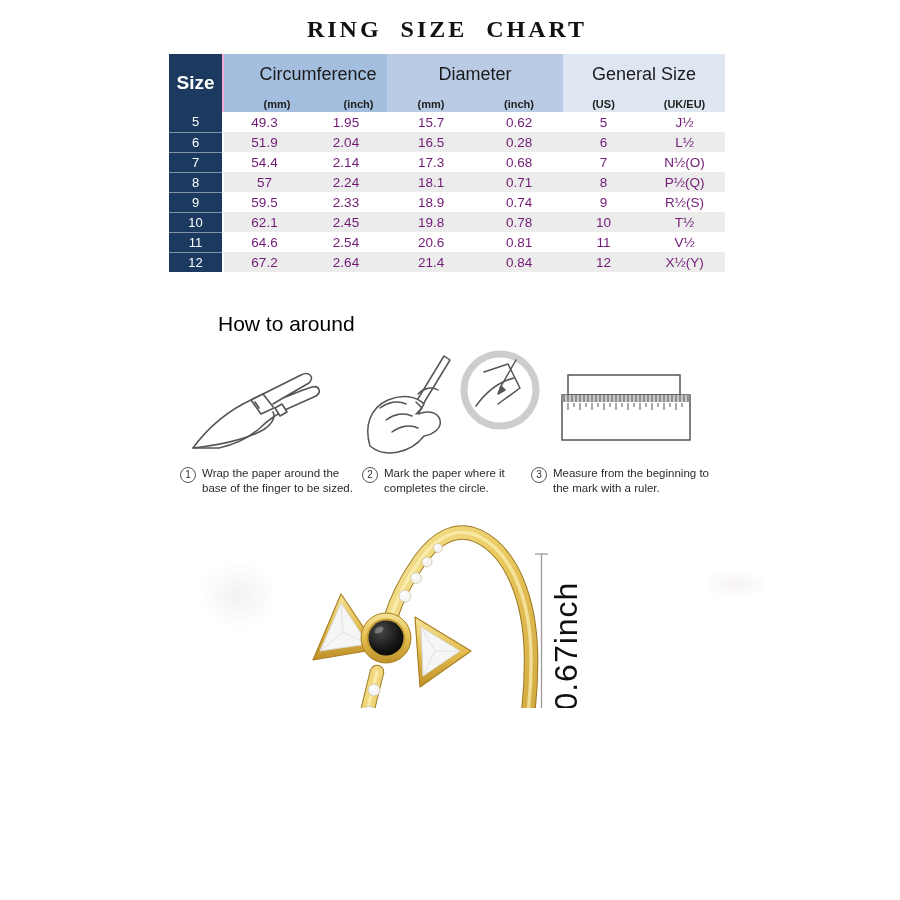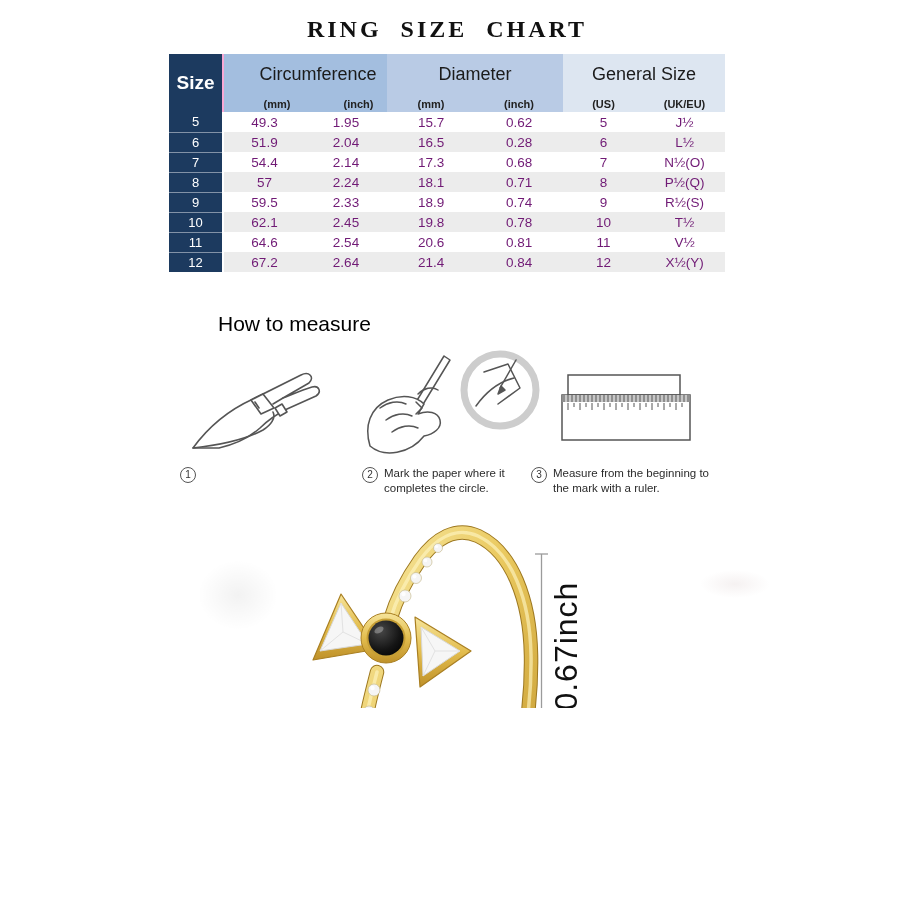--- a/index.html
+++ b/index.html
@@ -164,21 +164,21 @@
         <td>67.2</td>
         <td>2.64</td>
         <td>21.4</td>
         <td>0.84</td>
         <td>12</td>
         <td>X½(Y)</td>
       </tr>
     </tbody>
   </table>
 
-  <div class="htm-heading">How to measure</div>
+  <div class="htm-heading">How to around</div>
 
   <div class="illus" style="left:185px;top:350px;">
     <svg width="170" height="114" viewBox="0 0 170 114" fill="none" stroke="#555" stroke-width="1.6" stroke-linejoin="round" stroke-linecap="round">
       <path fill="#fff" d="M8,98 C24,76 46,59 68,49 L116,25 C124,21 130,27 124,33 L98,48
         C108,44 120,39 127,37 C134,35 137,42 131,46 L102,59
         C92,64 82,71 75,78 C66,86 52,94 34,98 Z"></path>
       <path d="M8,98 C36,95 60,90 78,80 C86,75 91,68 88,62"></path>
       <path d="M98,48 L88,54"></path>
       <path fill="#fff" d="M66,50 L76,64 L89,58 L78,44 Z"></path>
       <path d="M70,52 L74,58"></path>
@@ -208,20 +208,21 @@
       <rect x="16" y="10" width="112" height="20" fill="#fff"></rect>
       <rect x="10" y="30" width="128" height="45" fill="#fff"></rect>
       <rect x="10" y="30" width="128" height="7" fill="#8f8f8f" stroke="none"></rect>
       <path stroke="#fff" stroke-width="1" d="M14,30v7 M18,30v7 M22,30v7 M26,30v7 M30,30v7 M34,30v7 M38,30v7 M42,30v7 M46,30v7 M50,30v7 M54,30v7 M58,30v7 M62,30v7 M66,30v7 M70,30v7 M74,30v7 M78,30v7 M82,30v7 M86,30v7 M90,30v7 M94,30v7 M98,30v7 M102,30v7 M106,30v7 M110,30v7 M114,30v7 M118,30v7 M122,30v7 M126,30v7 M130,30v7 M134,30v7"></path>
       <path stroke="#555" stroke-width="1" d="M16,38v7 M22,38v4 M28,38v7 M34,38v4 M40,38v7 M46,38v4 M52,38v7 M58,38v4 M64,38v7 M70,38v4 M76,38v7 M82,38v4 M88,38v7 M94,38v4 M100,38v7 M106,38v4 M112,38v7 M118,38v4 M124,38v7 M130,38v4"></path>
     </svg>
   </div>
 
   <div class="step-caption cap-1">
     <span class="step-num">1</span>
+    <span><span>Wrap the paper around the</span><br><span>base of the finger to be sized.</span></span>
   </div>
   <div class="step-caption cap-2">
     <span class="step-num">2</span>
     <span><span>Mark the paper where it</span><br><span>completes the circle.</span></span>
   </div>
   <div class="step-caption cap-3">
     <span class="step-num">3</span>
     <span><span>Measure from the beginning to</span><br><span>the mark with a ruler.</span></span>
   </div>
 

